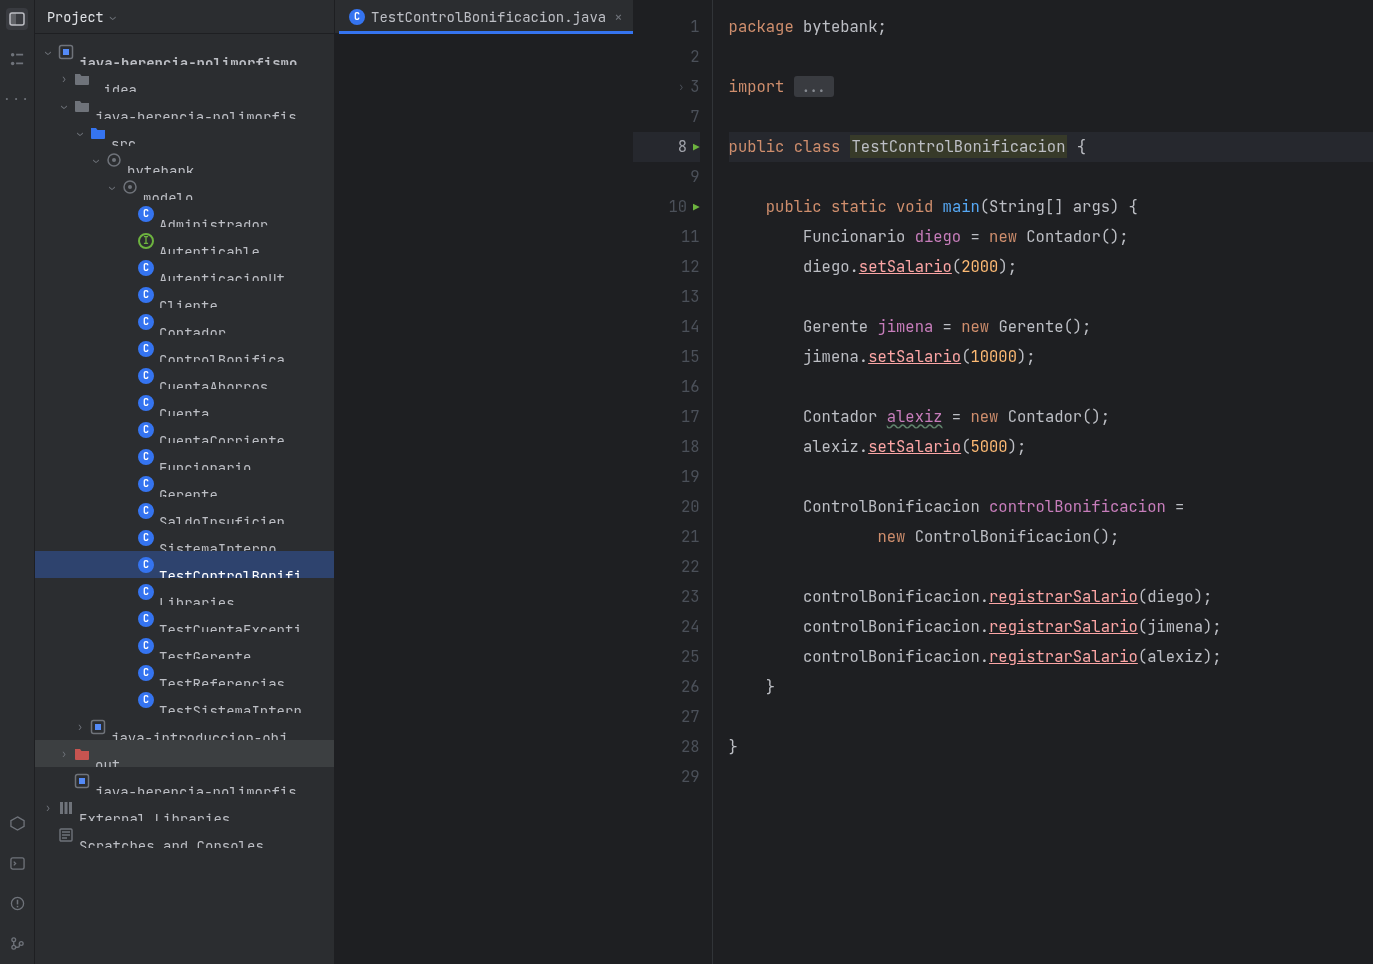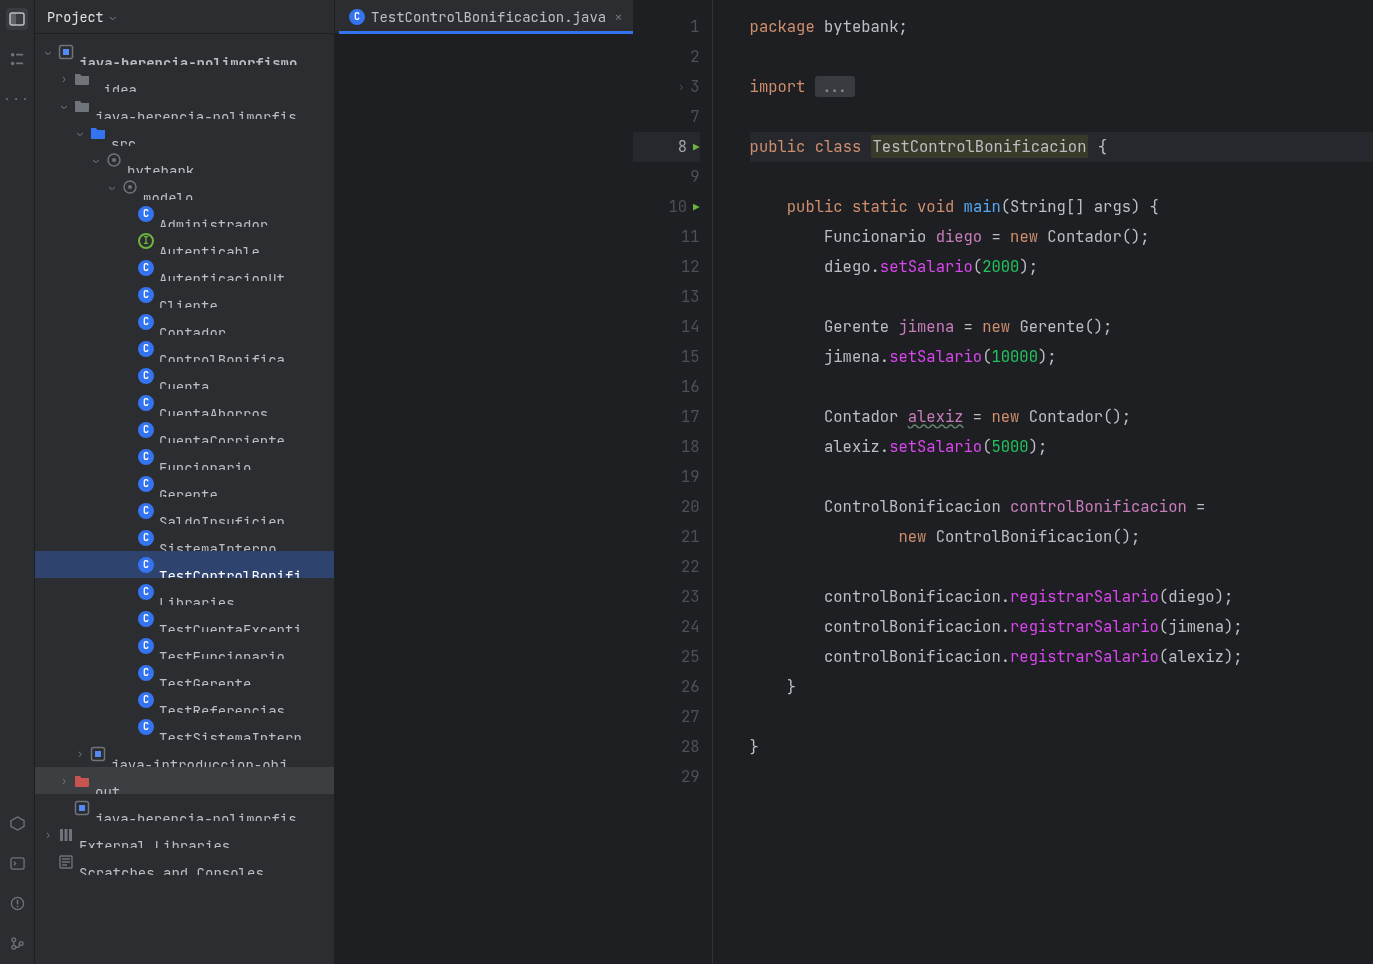--- a/index.html
+++ b/index.html
@@ -59,35 +59,35 @@
     .gutter {
       width:80px; background:#1e1f22; text-align:right; color:#4b5059;
       padding-right:12px; padding-top:12px; border-right:1px solid #313438;
       user-select:none;
     }
     .gutter-line { height:30px; display:flex; align-items:center; justify-content:flex-end;}
     .gutter-line .run { color:#6db33f; margin-left:6px; font-size:11px;}
     .gutter-line .fold { color:#4b5059; margin-right:6px; font-size:10px;}
     .gutter-line.current { color:#a1a3ab; background:#26282e; }
     .code { flex:1; padding:12px 0 0 16px; white-space:pre; overflow:hidden;}
-    .code-line { height:30px;margin-left:21px; }
+    .code-line { height:30px; }
     .code-line.current { background:#26282e; }
     
     .kw { color:#cf8e6d; }
     .pkg { color:#bcbec4;}
     .fn { color:#56a8f5; }
     .var { color:#bcbec4;}
-    .num { color:#22c55e;}
+    .num { color:#fdba74;}
     .type { color:#bcbec4;}
     .op { color:#bcbec4;}
     .hlbox { background:#373a29; padding:1px 2px;}
     .wavy { text-decoration: underline wavy #5f826b; text-decoration-skip-ink:none;}
     .collapsed { background:#393b40; color:#868a91; padding:0 6px; border-radius:3px;}
     .declvar { color:#c77dbb;}
-    .method2 {color:#d946ef;}
+    .method2 {color:#fca5a5;text-decoration:underline;}
     .class-circle { width:16px;height:16px;border-radius:50%;background:#3574f0;border:2px solid #3574f0;display:inline-flex;align-items:center;justify-content:center;font-size:10px;color:#fff;font-weight:700;}
     .class-circle.c::before{content:"C";}
     .iface-circle { width:16px;height:16px;border-radius:50%;border:2px solid #6db33f;display:inline-flex;align-items:center;justify-content:center;font-size:10px;color:#6db33f;font-weight:700;}
     .iface-circle::before{content:"I";}
   </style>
 </head>
 <body>
 
 <div class="main-layout">
   <div class="left-rail">
@@ -251,36 +251,36 @@
             <span class="class-circle c"></span>
           </span>
           <span class="tree-label">ControlBonifica</span>
         </div>
         <div class="tree-row">
           <span class="tree-indent" style="width:80px"></span>
           <span class="tree-chevron"></span>
           <span class="tree-icon">
             <span class="class-circle c"></span>
           </span>
+          <span class="tree-label">CuentaAhorros</span>
+        </div>
+        <div class="tree-row">
+          <span class="tree-indent" style="width:80px"></span>
+          <span class="tree-chevron"></span>
+          <span class="tree-icon">
+            <span class="class-circle c"></span>
+          </span>
           <span class="tree-label">Cuenta</span>
         </div>
         <div class="tree-row">
           <span class="tree-indent" style="width:80px"></span>
           <span class="tree-chevron"></span>
           <span class="tree-icon">
             <span class="class-circle c"></span>
           </span>
-          <span class="tree-label">CuentaAhorros</span>
-        </div>
-        <div class="tree-row">
-          <span class="tree-indent" style="width:80px"></span>
-          <span class="tree-chevron"></span>
-          <span class="tree-icon">
-            <span class="class-circle c"></span>
-          </span>
           <span class="tree-label">CuentaCorriente</span>
         </div>
         <div class="tree-row">
           <span class="tree-indent" style="width:80px"></span>
           <span class="tree-chevron"></span>
           <span class="tree-icon">
             <span class="class-circle c"></span>
           </span>
           <span class="tree-label">Funcionario</span>
         </div>
@@ -324,28 +324,20 @@
           </span>
           <span class="tree-label">Libraries</span>
         </div>
         <div class="tree-row">
           <span class="tree-indent" style="width:80px"></span>
           <span class="tree-chevron"></span>
           <span class="tree-icon">
             <span class="class-circle c"></span>
           </span>
           <span class="tree-label">TestCuentaExcepti</span>
-        </div>
-        <div class="tree-row">
-          <span class="tree-indent" style="width:80px"></span>
-          <span class="tree-chevron"></span>
-          <span class="tree-icon">
-            <span class="class-circle c"></span>
-          </span>
-          <span class="tree-label">TestFuncionario</span>
         </div>
         <div class="tree-row">
           <span class="tree-indent" style="width:80px"></span>
           <span class="tree-chevron"></span>
           <span class="tree-icon">
             <span class="class-circle c"></span>
           </span>
           <span class="tree-label">TestGerente</span>
         </div>
         <div class="tree-row">

